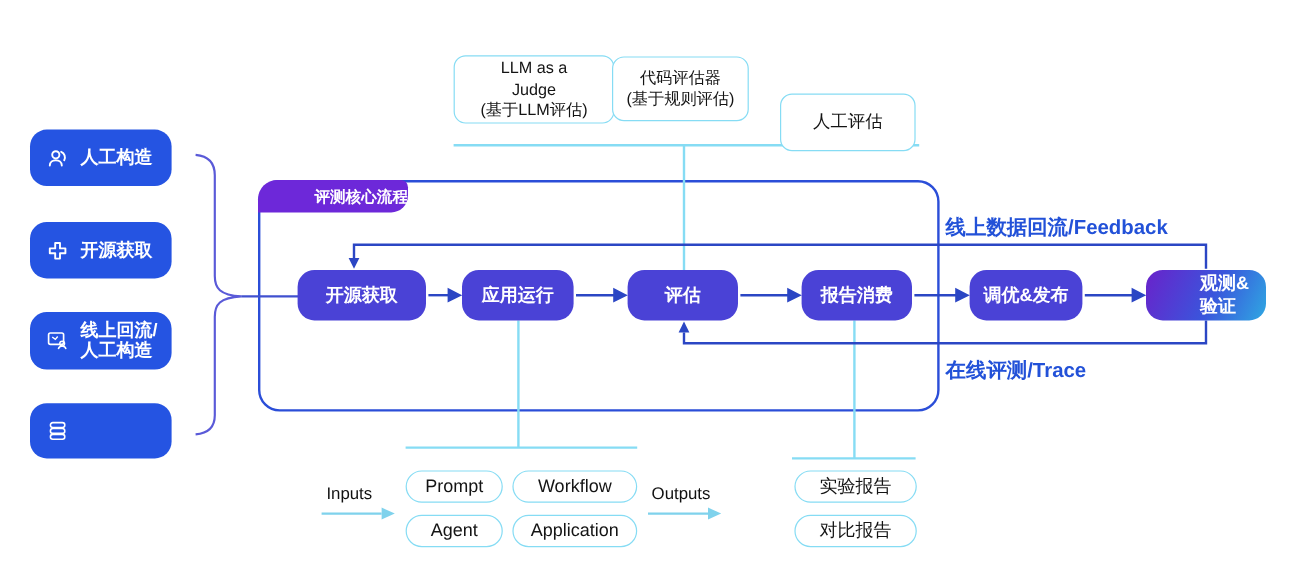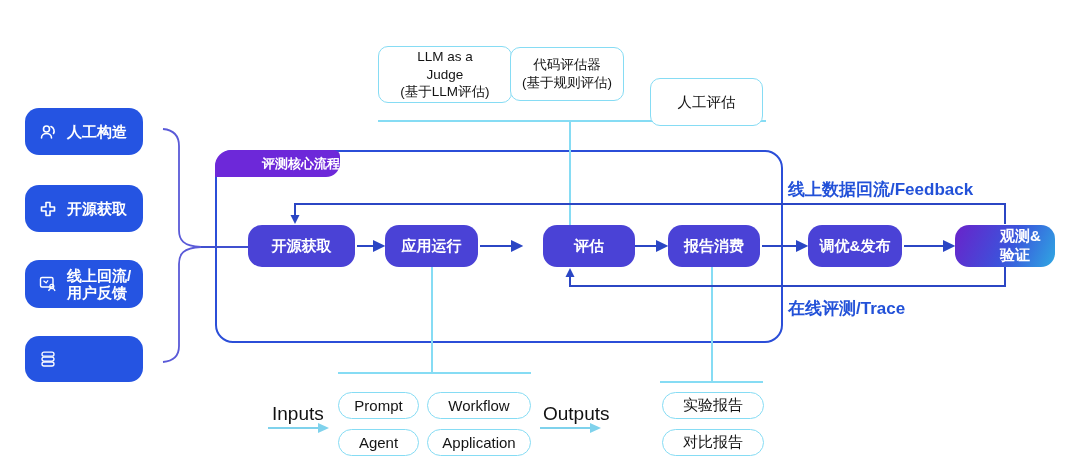--- a/index.html
+++ b/index.html
@@ -49,21 +49,21 @@
     font-size:15px;font-weight:bold;
   }
   .flow-btn.gradient{
     background:linear-gradient(115deg,#6527cc 5%,#3a55dc 55%,#2fa8e2 100%);
     padding-left:45px;
   }
 
   .loop-label{
     color:#2251d8;font-size:17px;font-weight:bold;white-space:nowrap;
   }
-  .io-label{color:#111;font-size:19px;white-space:nowrap;}
+  .io-label{color:#111;font-size:14px;white-space:nowrap;}
 
   svg.wires{position:absolute;left:0;top:0;}
 </style>
 </head>
 <body>
 
 <div class="abs container-frame" style="left:215px;top:150px;width:568px;height:193px;"></div>
 
 <svg class="wires" width="1080" height="474" viewBox="0 0 1080 474">
 
@@ -125,21 +125,21 @@
 </div>
 
 <div class="abs src-btn" style="left:25px;top:260px;width:118px;height:48px;">
   <svg class="icon" viewBox="0 0 20 20">
     <rect x="2.5" y="3.5" width="12.5" height="9.5" rx="1.5" fill="none" stroke="#fff" stroke-width="1.4"></rect>
     <path d="M5.5 6.8 l2.6 2 2-2.4" fill="none" stroke="#fff" stroke-width="1.2"></path>
     <circle cx="13.8" cy="12.3" r="2" fill="none" stroke="#fff" stroke-width="1.2"></circle>
     <path d="M10.6 17 c0.4 -1.8 1.7 -2.6 3.2 -2.6 s2.8 0.8 3.2 2.6" fill="none" stroke="#fff" stroke-width="1.2"></path>
   </svg>
   <span class="src-label">线上回流/
-用户反馈</span>
+人工构造</span>
 </div>
 
 <div class="abs src-btn" style="left:25px;top:336px;width:118px;height:46px;">
   <svg class="icon" viewBox="0 0 20 20">
     <rect x="4" y="3.2" width="12" height="4" rx="2" fill="none" stroke="#fff" stroke-width="1.3"></rect>
     <rect x="4" y="8.1" width="12" height="4" rx="2" fill="none" stroke="#fff" stroke-width="1.3"></rect>
     <rect x="4" y="13" width="12" height="4" rx="2" fill="none" stroke="#fff" stroke-width="1.3"></rect>
   </svg>
 </div>
 
@@ -155,21 +155,21 @@
 <div class="abs cyan-box" style="left:650px;top:48px;width:113px;height:48px;font-size:14.5px;margin-top:30px;">
   <span>人工评估</span>
 </div>
 
 <div class="abs flow-btn" style="left:248px;width:107px;">
   <span>开源获取</span>
 </div>
 <div class="abs flow-btn" style="left:385px;width:93px;">
   <span>应用运行</span>
 </div>
-<div class="abs flow-btn" style="left:523px;width:92px;margin-left:20px;">
+<div class="abs flow-btn" style="left:523px;width:92px;">
   <span>评估</span>
 </div>
 <div class="abs flow-btn" style="left:668px;width:92px;">
   <span>报告消费</span>
 </div>
 <div class="abs flow-btn" style="left:808px;width:94px;">
   <span>调优&amp;发布</span>
 </div>
 <div class="abs flow-btn gradient" style="left:955px;width:100px;">
   <span>观测&amp;验证</span>

